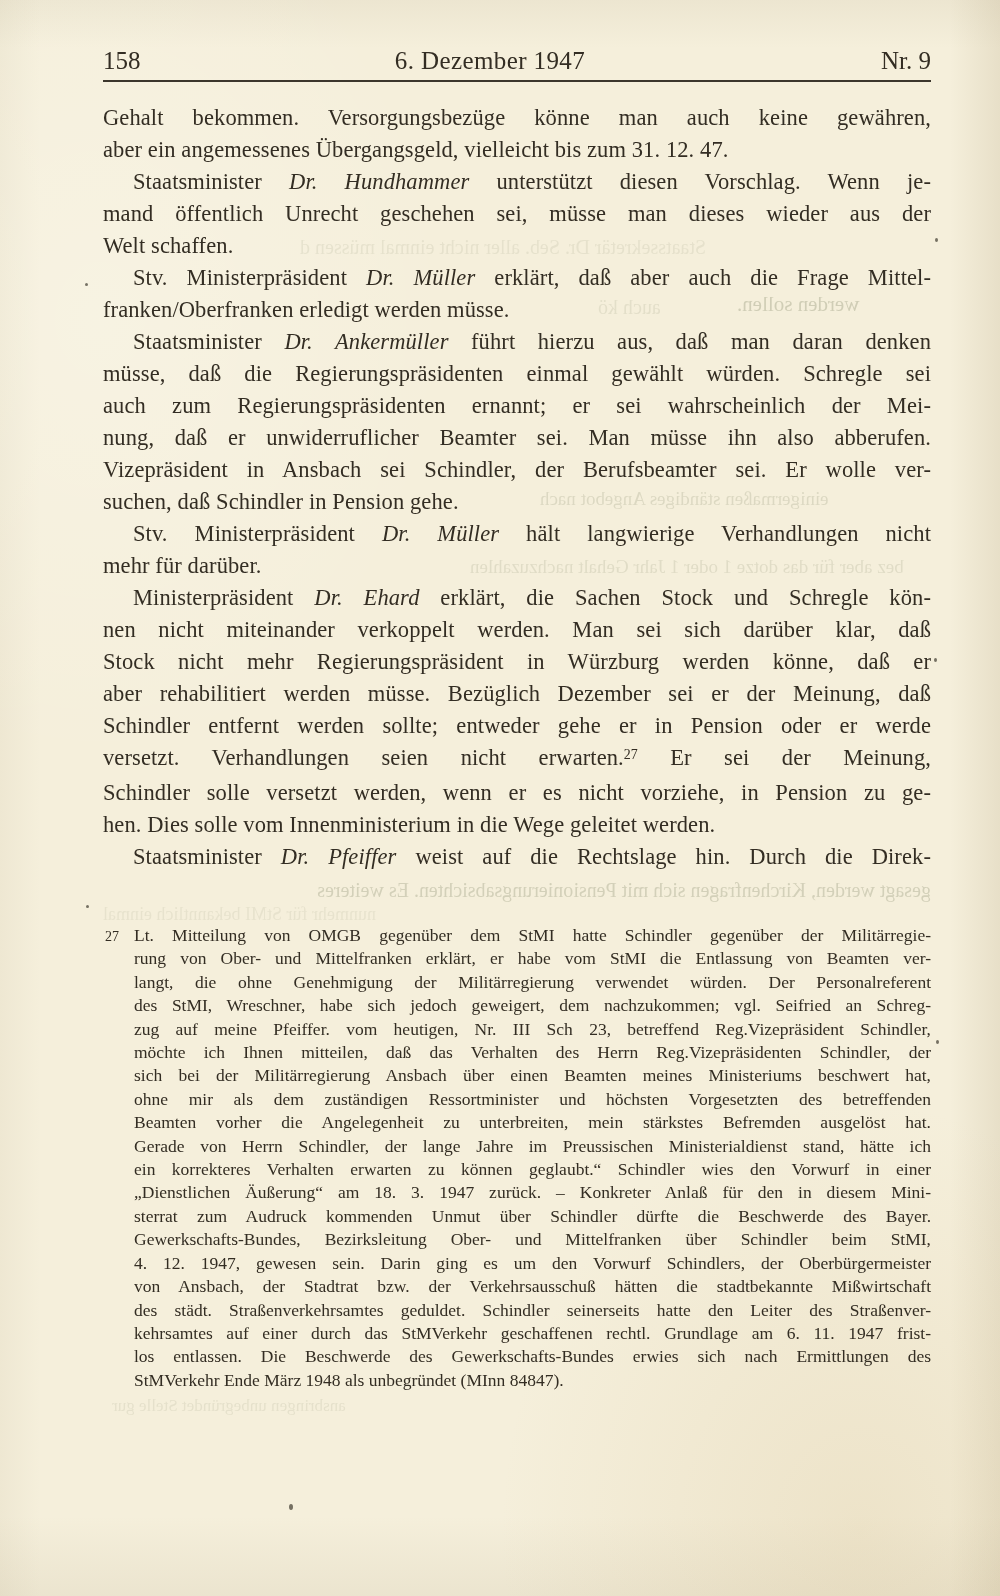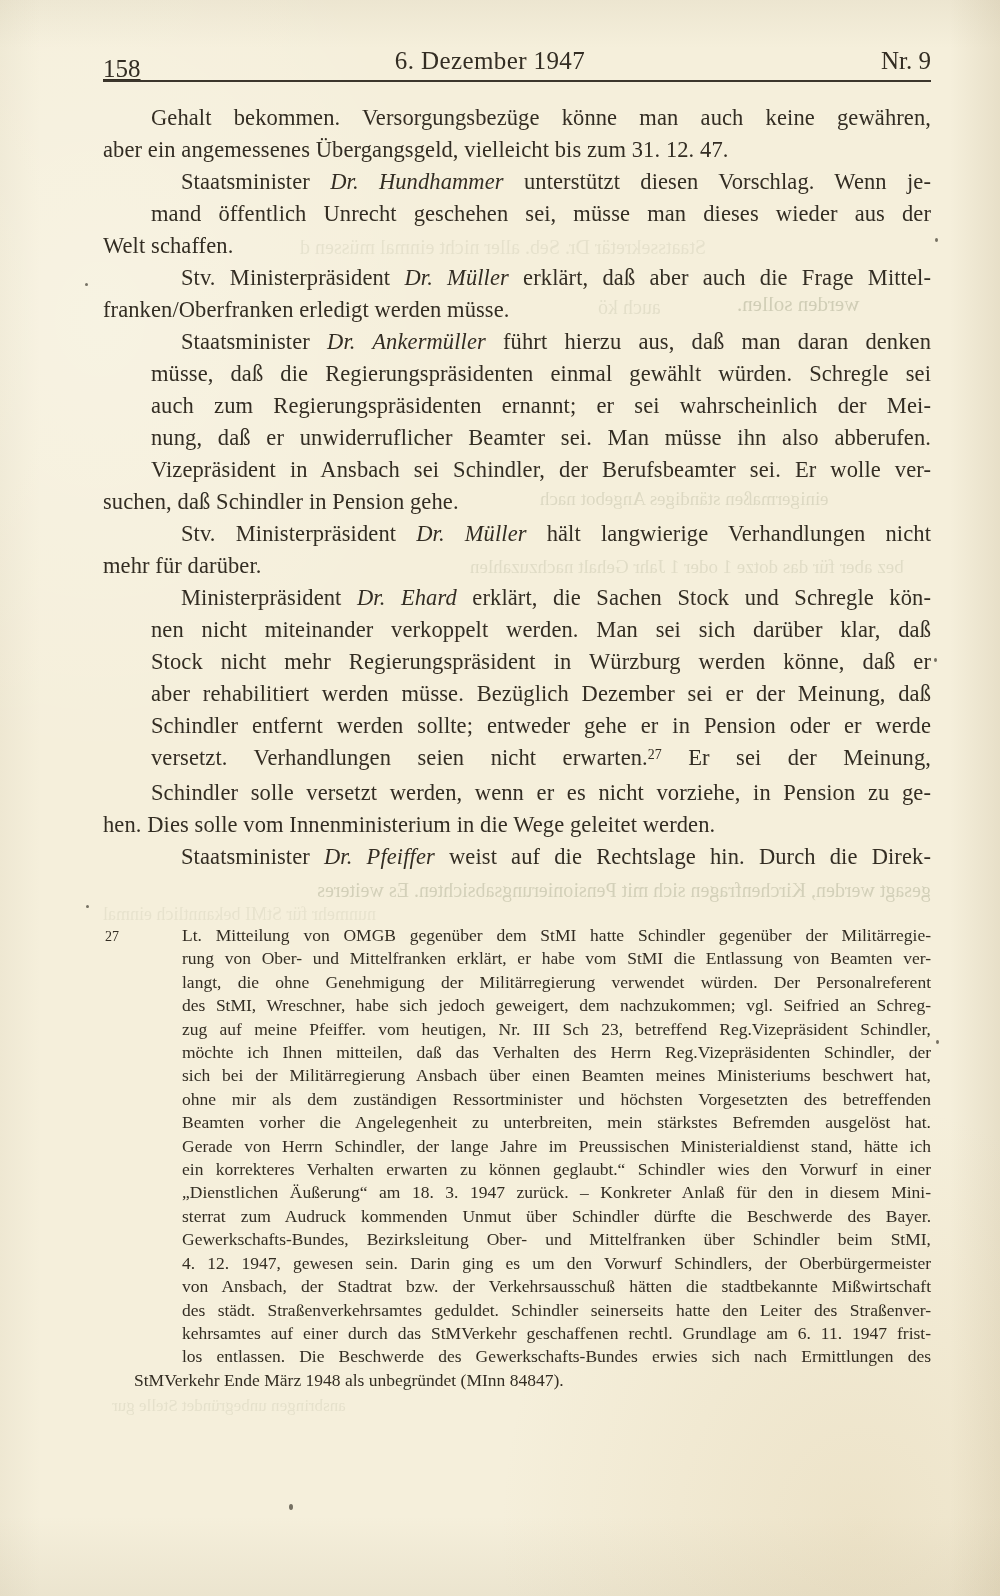--- a/index.html
+++ b/index.html
@@ -13,27 +13,27 @@
       radial-gradient(50% 40% at 10% 20%, rgba(255,255,248,0.25), rgba(255,255,248,0) 70%),
       linear-gradient(to right, rgba(150,132,95,0.07), rgba(150,132,95,0) 4%),
       linear-gradient(to left, rgba(160,140,100,0.16), rgba(160,140,100,0) 5%),
       linear-gradient(to bottom, rgba(150,135,100,0.09), rgba(150,135,100,0) 3%),
       linear-gradient(to top, rgba(150,135,100,0.10), rgba(150,135,100,0) 5%),
       #f5efdb;
     color:#332d23;
   }
   .column{position:absolute;left:103px;top:0;width:828px;height:100%;}
   .pageheader{position:absolute;left:0;top:44px;width:100%;height:34px;font-size:25px;line-height:34px;}
-  .pagenum{position:absolute;left:0;top:8px;text-decoration:underline;}
+  .pagenum{position:absolute;left:0;top:0;}
   .headdate{position:absolute;left:0;right:0;top:0;text-align:center;transform:translateX(-27px);letter-spacing:0.4px;}
   .headissue{position:absolute;right:0;top:0;text-align:center;}
   .rule{position:absolute;left:0;top:80px;width:100%;height:2px;background:#3c362c;}
   .bodytext{position:absolute;left:0;top:102px;width:100%;font-size:22.5px;line-height:32px;letter-spacing:0.1px;}
   .line{white-space:nowrap;text-align:justify;overflow:visible;}
-  .line.just{text-align-last:justify;margin-left:48px;}
+  .line.just{text-align-last:justify;}
   .line.ind{padding-left:30px;}
   .it{font-style:italic;}
   .sup{font-size:0.62em;position:relative;top:-0.45em;letter-spacing:0;}
   .footnote{position:absolute;left:0;top:924px;width:100%;padding-left:31px;box-sizing:border-box;
     font-size:17.5px;line-height:23.4px;}
   .fnmarker{position:absolute;left:2px;top:1px;font-size:14px;}
   .ghost-layer{position:absolute;inset:0;pointer-events:none;}
   .ghost{
     position:absolute;
     transform:scaleX(-1);

